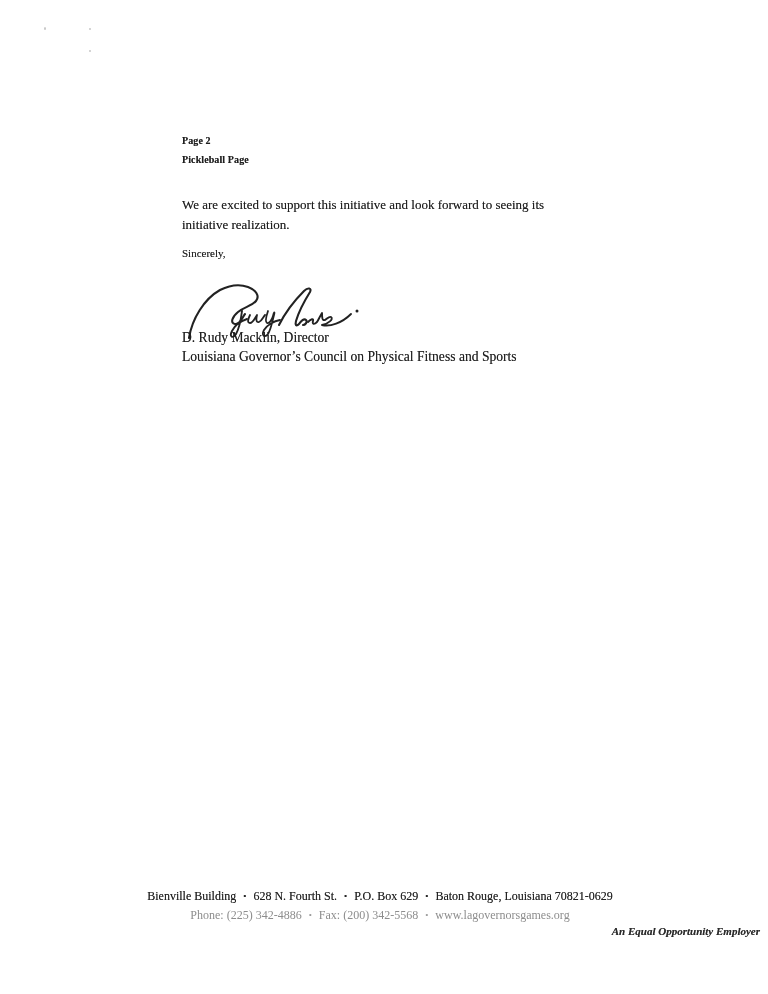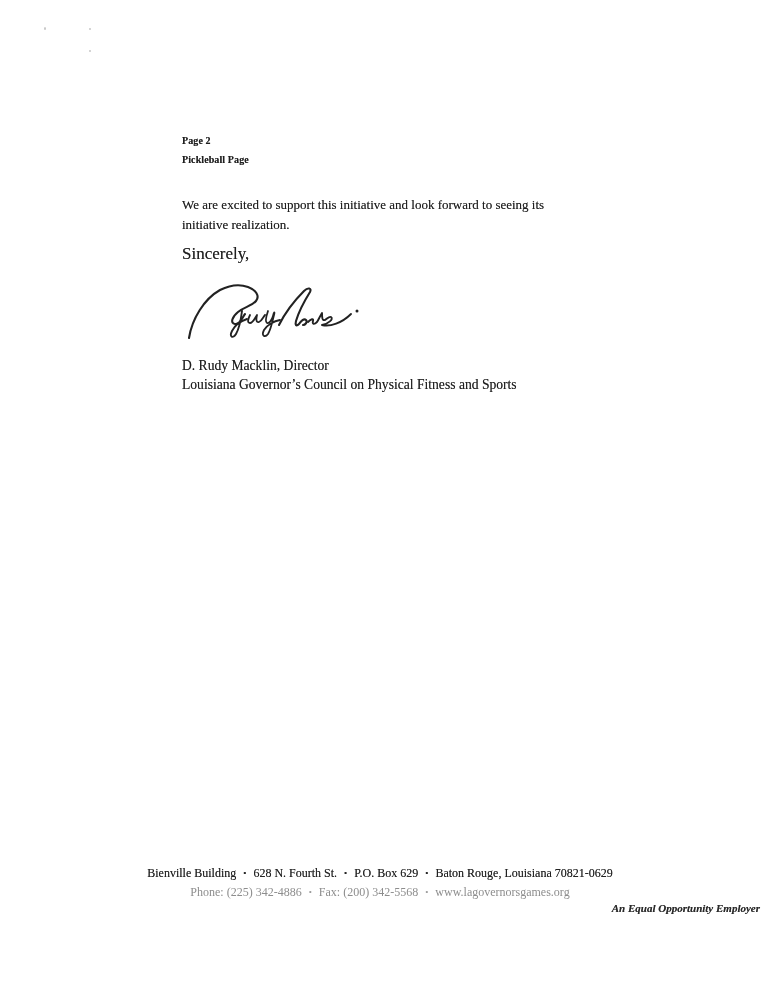--- a/index.html
+++ b/index.html
@@ -37,46 +37,47 @@
     left: 182px;
     top: 195px;
     font-size: 13px;
     line-height: 19.5px;
   }
 
   .closing-block {
     position: absolute;
     left: 182px;
     top: 244px;
-    font-size: 17px;
+    font-size: 11px;
     line-height: 19.5px;
   }
 
   .signature-wrap {
     position: absolute;
     left: 184px;
     top: 281px;
     width: 186px;
     height: 66px;
   }
 
   .signer-block {
     position: absolute;
     left: 182px;
-    top: 356px;
+    top: 328px;
     font-size: 13.6px;
     line-height: 19px;
     font-family: Liberation Serif, serif;
   }
 
   .footer {
     position: absolute;
     left: 0;
     width: 760px;
     text-align: center;
+    margin-top: 23px;
   }
   .footer-line1 { top: 866px; font-size: 12px; color: #222222; font-weight: 500; }
   .footer-line2 { top: 885px; font-size: 12px; color: #8d8d8d; text-shadow: none; }
   .footer-line3 { top: 902px; font-size: 11px; font-weight: bold; font-style: italic; color: #2a2a2a; text-align: right; }
   .sep {
     display: inline-block;
     margin: 0 7px;
     font-size: 9px;
     vertical-align: 1.5px;
   }

